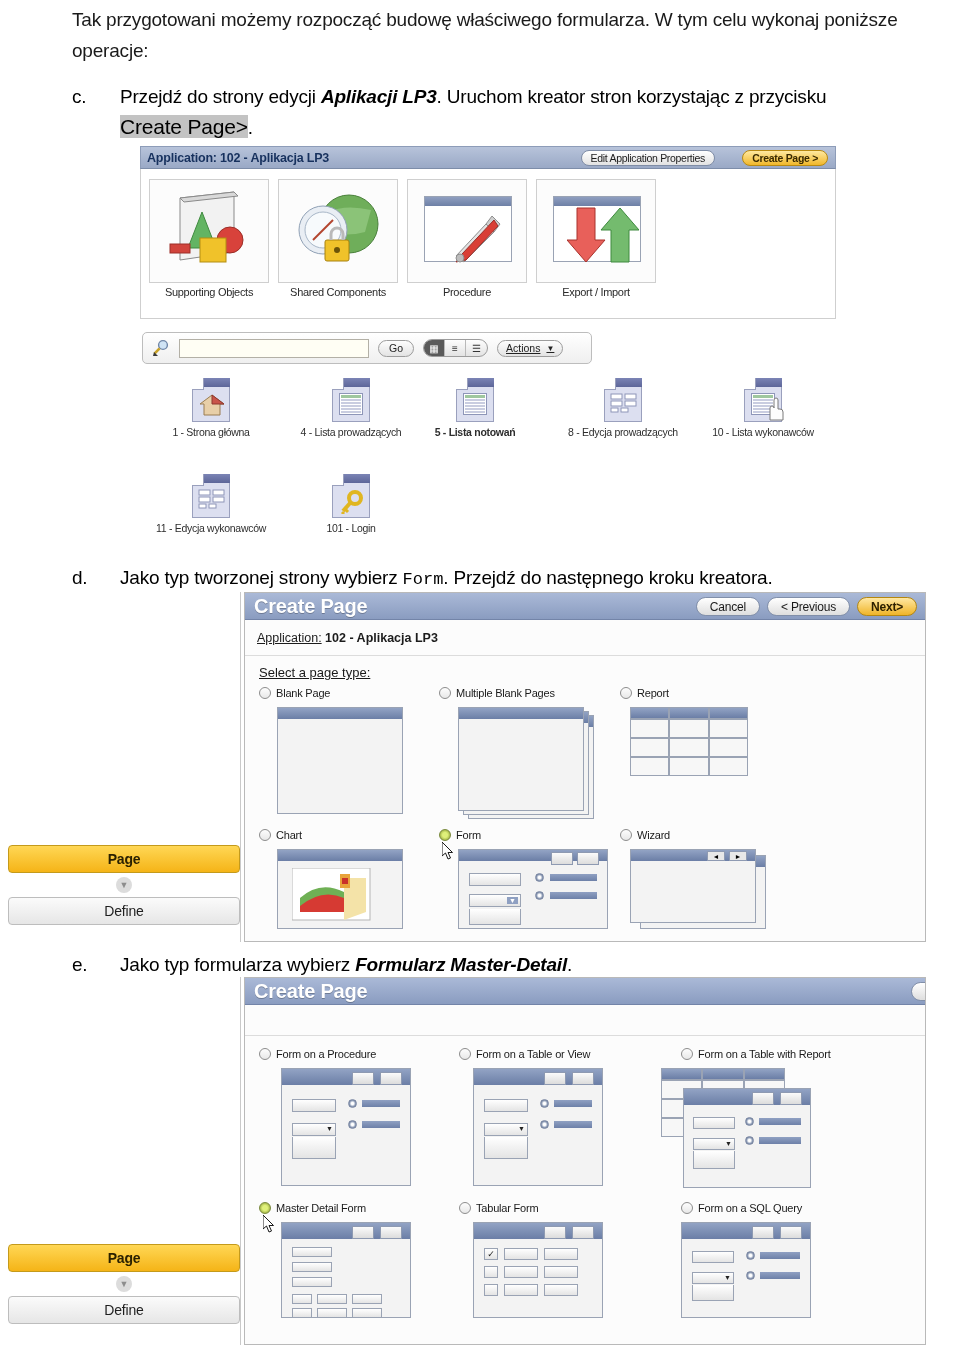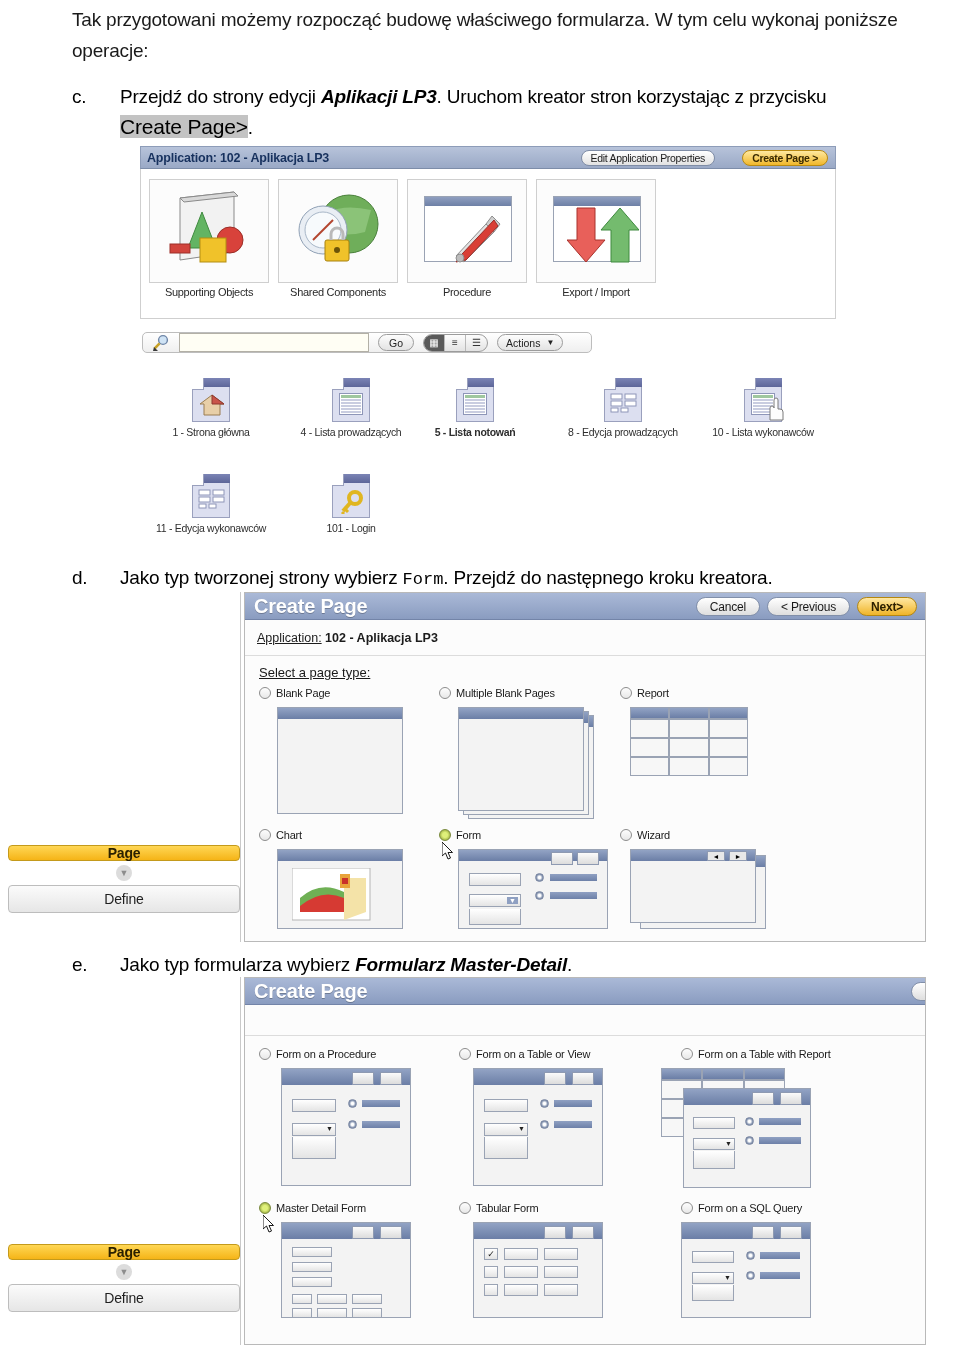--- a/index.html
+++ b/index.html
@@ -67,21 +67,21 @@
     font-size:11px; color:#2a2a2a; letter-spacing:-0.3px;
   }
   .win-mini {
     position:absolute; left:16px; top:16px; width:88px; height:66px;
     border:1px solid #9aa3b4; background:#fff;
   }
   .win-mini i { display:block; height:9px; background:linear-gradient(#8f9fc0,#6e80a6); }
 
   
   .srchbar {
-    border:1px solid #bdbdbd; border-radius:5px; height:21px;
+    border:1px solid #bdbdbd; border-radius:5px; height:32px;
     background:linear-gradient(#ffffff,#efefef);
     display:flex; align-items:center; gap:9px; padding:0 9px;
   }
   .srch-input {
     width:190px; height:19px; border:1px solid #b3b0a6; background:#fffef4;
   }
   .rbtn {
     border:1px solid #9c9c9c; border-radius:10px; height:17px; padding:0 10px;
     background:linear-gradient(#fdfdfd,#e3e3e3); font-size:10.5px;
     display:inline-flex; align-items:center; justify-content:center; color:#222;
@@ -151,21 +151,21 @@
   .tbl3 div.h { background:linear-gradient(#92a3c4,#6b7ea6); height:12px; }
 
   .fld { height:9px; background:linear-gradient(#ffffff,#e4e4e4); border:1px solid #9aa3b4; }
   .bluebar { height:7px; background:linear-gradient(#8fa0c2,#6d80a8); }
   .rdot { width:9px; height:9px; border-radius:50%; background:radial-gradient(#fff 25%,#8b9ab5 60%,#5e6c88);
           border:1px solid #7b88a3; }
 
   
   .rail { position:absolute; }
   .rail .pgbtn {
-    height:16px; border-radius:4px; border:1px solid #c49a1b;
+    height:28px; border-radius:4px; border:1px solid #c49a1b;
     background:linear-gradient(#ffd755,#f5b417);
     display:flex; align-items:center; justify-content:center;
     font-size:14px; font-weight:bold; color:#2b2100; letter-spacing:-0.2px;
   }
   .rail .defbtn {
     height:28px; border-radius:4px; border:1px solid #bdbdbd;
     background:linear-gradient(#fbfbfb,#e6e6e6);
     display:flex; align-items:center; justify-content:center;
     font-size:14px; color:#1f1f1f; letter-spacing:-0.2px;
   }
@@ -271,21 +271,21 @@
       <line x1="7.6" y1="9.4" x2="2.5" y2="14.6" stroke="#c9a227" stroke-width="2.6"></line>
       <polygon points="2,13 6,17 1,17" fill="#3a3a3a"></polygon>
     </svg>
     <input class="srch-input" type="text" placeholder="" style="">
     <span class="rbtn">Go</span>
     <span class="viewgrp">
       <span class="on">▦</span>
       <span>≡</span>
       <span>☰</span>
     </span>
-    <span class="rbtn" style="padding:0 8px;">
+    <span class="rbtn" style="padding:0 8px;text-decoration:underline;">
       <span>Actions</span>
       <span style="margin-left:6px;font-size:8px;">▼</span>
     </span>
   </div>
 </div>
 
 <div class="pgrid" style="position:absolute; left:145px; top:378px; width:700px; height:180px;">
 
   <div class="pg" style="left:0px;   top:0px;">
     <div class="ico">

